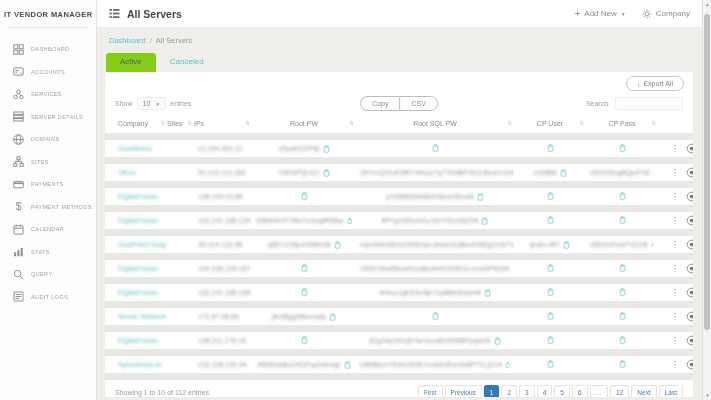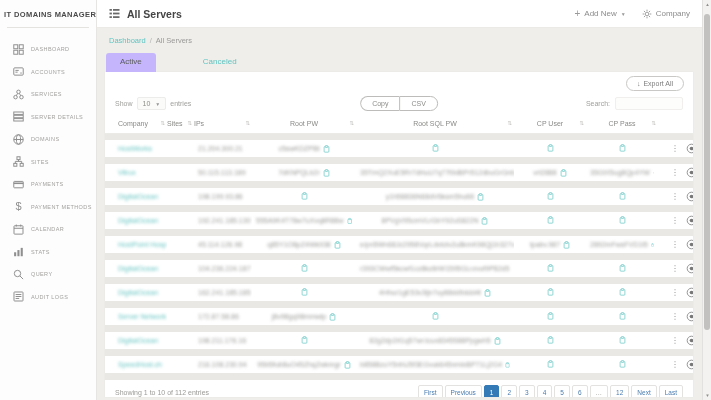--- a/index.html
+++ b/index.html
@@ -40,22 +40,22 @@
   .plus-glyph { font-size:10px; color:#999; line-height:1; }
   .caret-glyph { font-size:5px; color:#999; }
   .breadcrumb { height:25px; display:flex; align-items:center; padding:0 12px; font-size:7.5px; }
   .crumb-link { color:#5fc4c2; cursor:pointer; }
   .crumb-sep { color:#b4b3b0; margin:0 4px; }
   .crumb-current { color:#9a9998; }
   .tabs { display:flex; padding-left:9px; height:19px; }
   .tab {
     font-size:8px; padding:4px 14px 0 14px; cursor:pointer; border-radius:3px 3px 0 0; height:19px;
   }
-  .tab.active { background:#c4b5fd; color:#5c5c5c; }
-  .tab.inactive { color:#5fc4c2;margin-left:33px; }
+  .tab.active { background:#84cc16; color:#5c5c5c; }
+  .tab.inactive { color:#5fc4c2; }
   
   .card {
     margin:0 9px 0 8px; background:#ffffff; height:325px; overflow:hidden;
     box-shadow:0 0 2px rgba(0,0,0,.04);
   }
   .export-row { height:21px; display:flex; justify-content:flex-end; padding:4px 9px 0 9px; }
   .export-btn {
     display:flex; align-items:center; gap:3px; border:1px solid #c9c8c6; border-radius:9px;
     background:#fff; padding:2px 10px; font-size:7px; color:#7d7d7d; cursor:pointer; height:15px;
   }
@@ -120,21 +120,21 @@
   }
   .sb-thumb { position:absolute; left:1px; top:14px; width:6px; height:316px; background:#c2c1bf; border-radius:3px; cursor:grab; }
   .sb-arrow { position:absolute; left:1px; width:7px; text-align:center; font-size:4.5px; color:#8f8f8d; cursor:pointer; }
   .sb-arrow.up { top:2px; } .sb-arrow.down { bottom:2px; }
   svg { display:block; }
 </style>
 </head>
 <body>
 
 <div class="sidebar">
-  <div class="sidebar-title">IT DOMAINS MANAGER</div>
+  <div class="sidebar-title">IT VENDOR MANAGER</div>
   <div class="sidebar-divider"></div>
   <div id="sidebar-menu">
   <div class="side-item">
     <span class="s-icon">
           <svg viewBox="0 0 10 10" width="11" height="11" fill="none" stroke="#8f8f8f" stroke-width="0.9">
             <rect x="0.7" y="0.7" width="3.6" height="3.6"></rect>
             <rect x="5.7" y="0.7" width="3.6" height="3.6"></rect>
             <rect x="0.7" y="5.7" width="3.6" height="3.6"></rect>
             <rect x="5.7" y="5.7" width="3.6" height="3.6"></rect>
           </svg>

